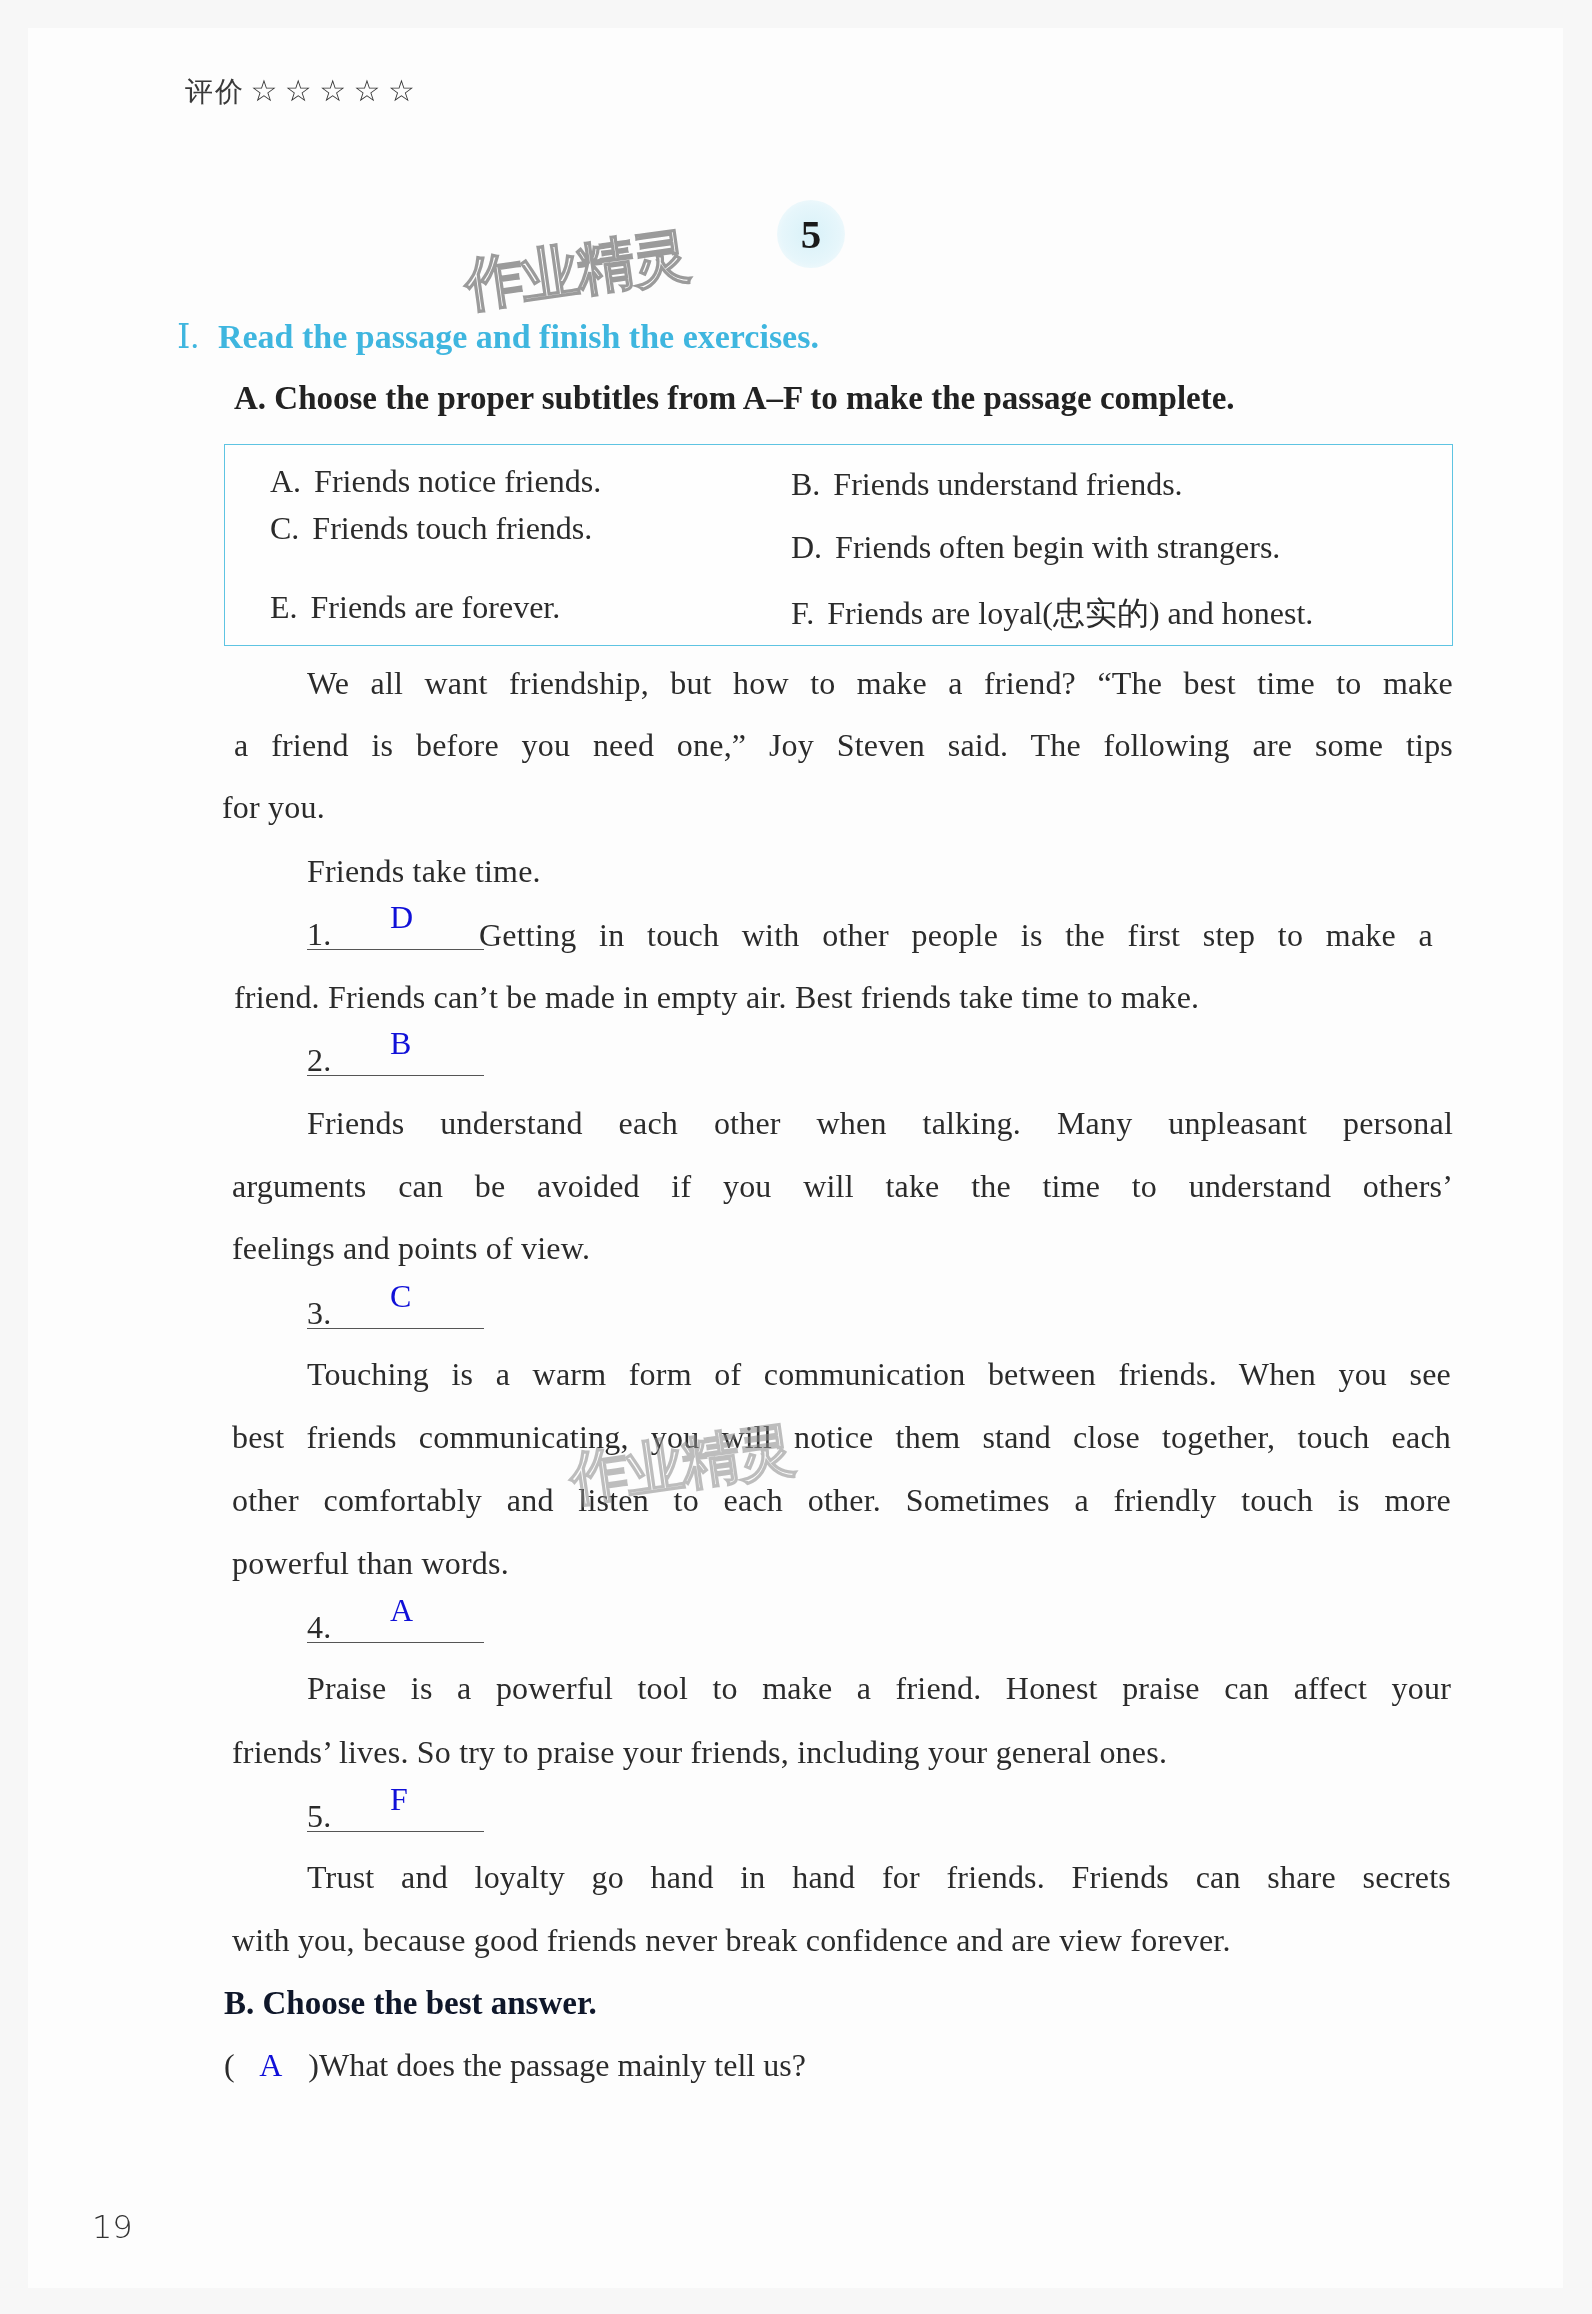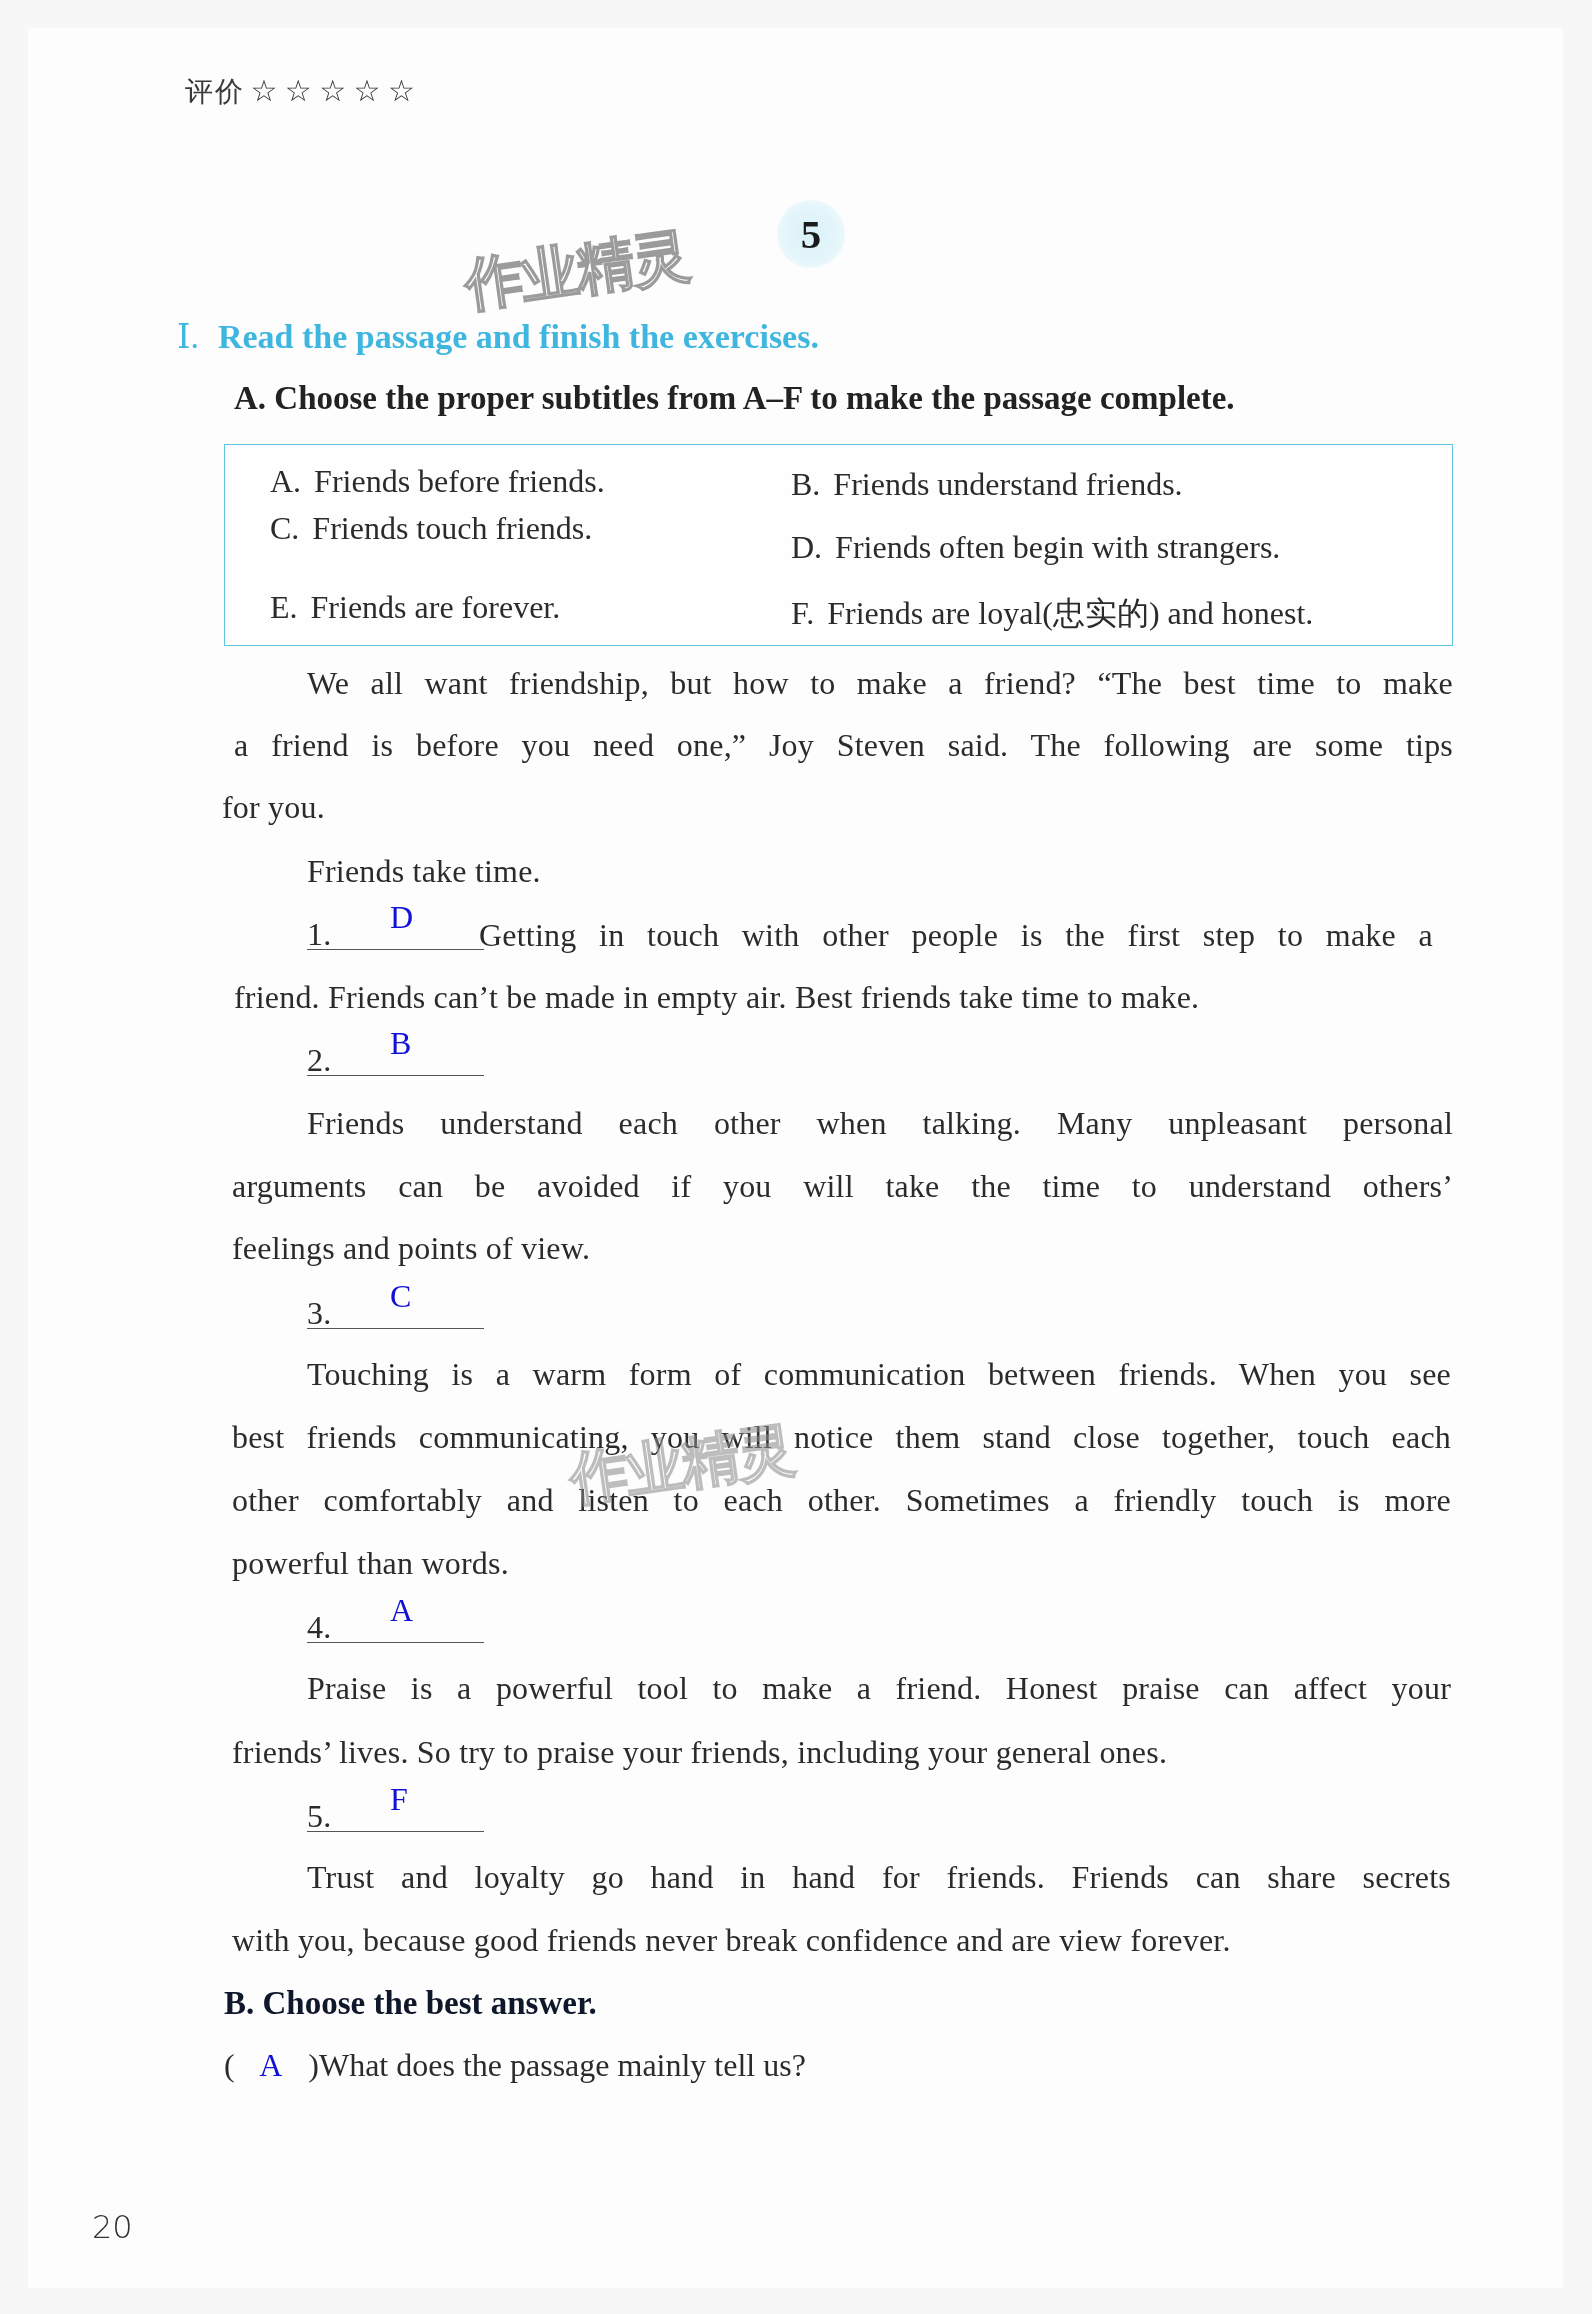--- a/index.html
+++ b/index.html
@@ -63,21 +63,21 @@
 
 <div class="abs watermark wm1">作业精灵</div>
 
 <div class="abs section-heading">
   <span class="roman">Ⅰ.</span><span>Read the passage and finish the exercises.</span>
 </div>
 
 <div class="abs sub-heading">A.  Choose the proper subtitles from A–F to make the passage complete.</div>
 
 <div class="abs option-box"></div>
-<div class="abs option" style="left:270px; top:463px;"><span class="letter">A.</span><span>Friends before friends.</span></div>
+<div class="abs option" style="left:270px; top:463px;"><span class="letter">A.</span><span>Friends notice friends.</span></div>
 <div class="abs option" style="left:791px; top:466px;"><span class="letter">B.</span><span>Friends understand friends.</span></div>
 <div class="abs option" style="left:270px; top:510px;"><span class="letter">C.</span><span>Friends touch friends.</span></div>
 <div class="abs option" style="left:791px; top:529px;text-align:right;"><span class="letter">D.</span><span>Friends often begin with strangers.</span></div>
 <div class="abs option" style="left:270px; top:589px;"><span class="letter">E.</span><span>Friends are forever.</span></div>
 <div class="abs option" style="left:791px; top:592px;"><span class="letter">F.</span><span>Friends are loyal(忠实的) and honest.</span></div>
 
 <div class="abs para justify" style="left:307px; top:665px; width:1146px;">We all want friendship, but how to make a friend? “The best time to make</div>
 <div class="abs para justify" style="left:234px; top:727px;">a friend is before you need one,” Joy Steven said. The following are some tips</div>
 <div class="abs para" style="left:222px; top:789px;">for you.</div>
 
@@ -116,14 +116,14 @@
   <span class="blank"><span class="num">5.</span><span class="ans">F</span></span>
 </div>
 <div class="abs para justify" style="left:307px; top:1859px; width:1144px;">Trust and loyalty go hand in hand for friends. Friends can share secrets</div>
 <div class="abs para" style="left:232px; top:1922px;">with you, because good friends never break confidence and are view forever.</div>
 
 <div class="abs bold-b" style="left:224px; top:1985px;">B.  Choose the best answer.</div>
 <div class="abs q-line" style="left:224px; top:2047px;text-align:center;">
   <span>(</span><span class="ans">A</span><span>)</span><span>What does the passage mainly tell us?</span>
 </div>
 
-<div class="abs page-number">20</div>
+<div class="abs page-number">19</div>
 
 
 </body></html>

